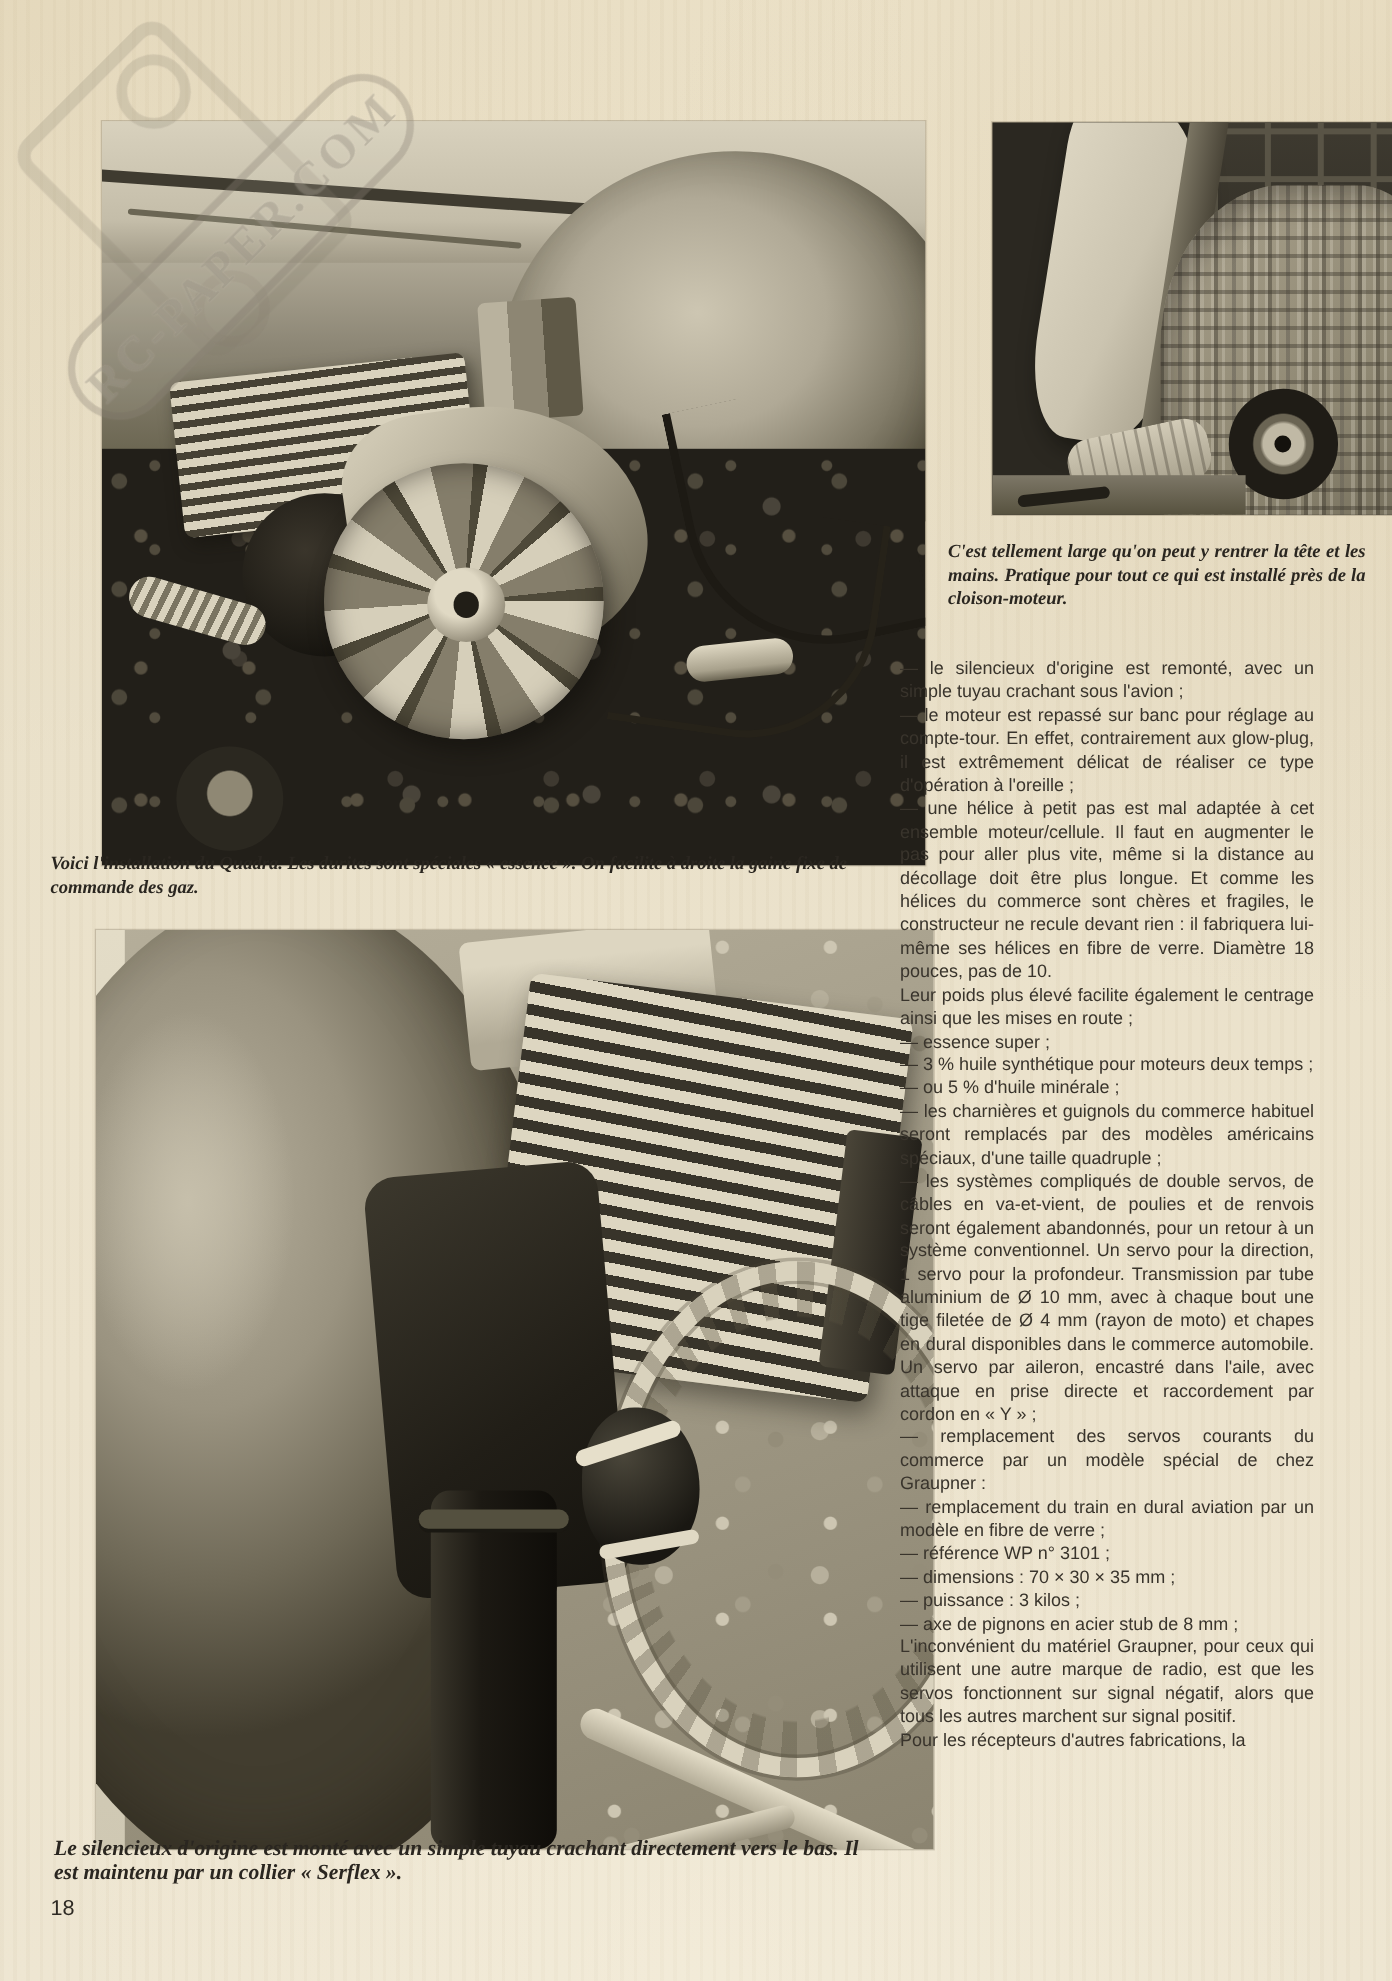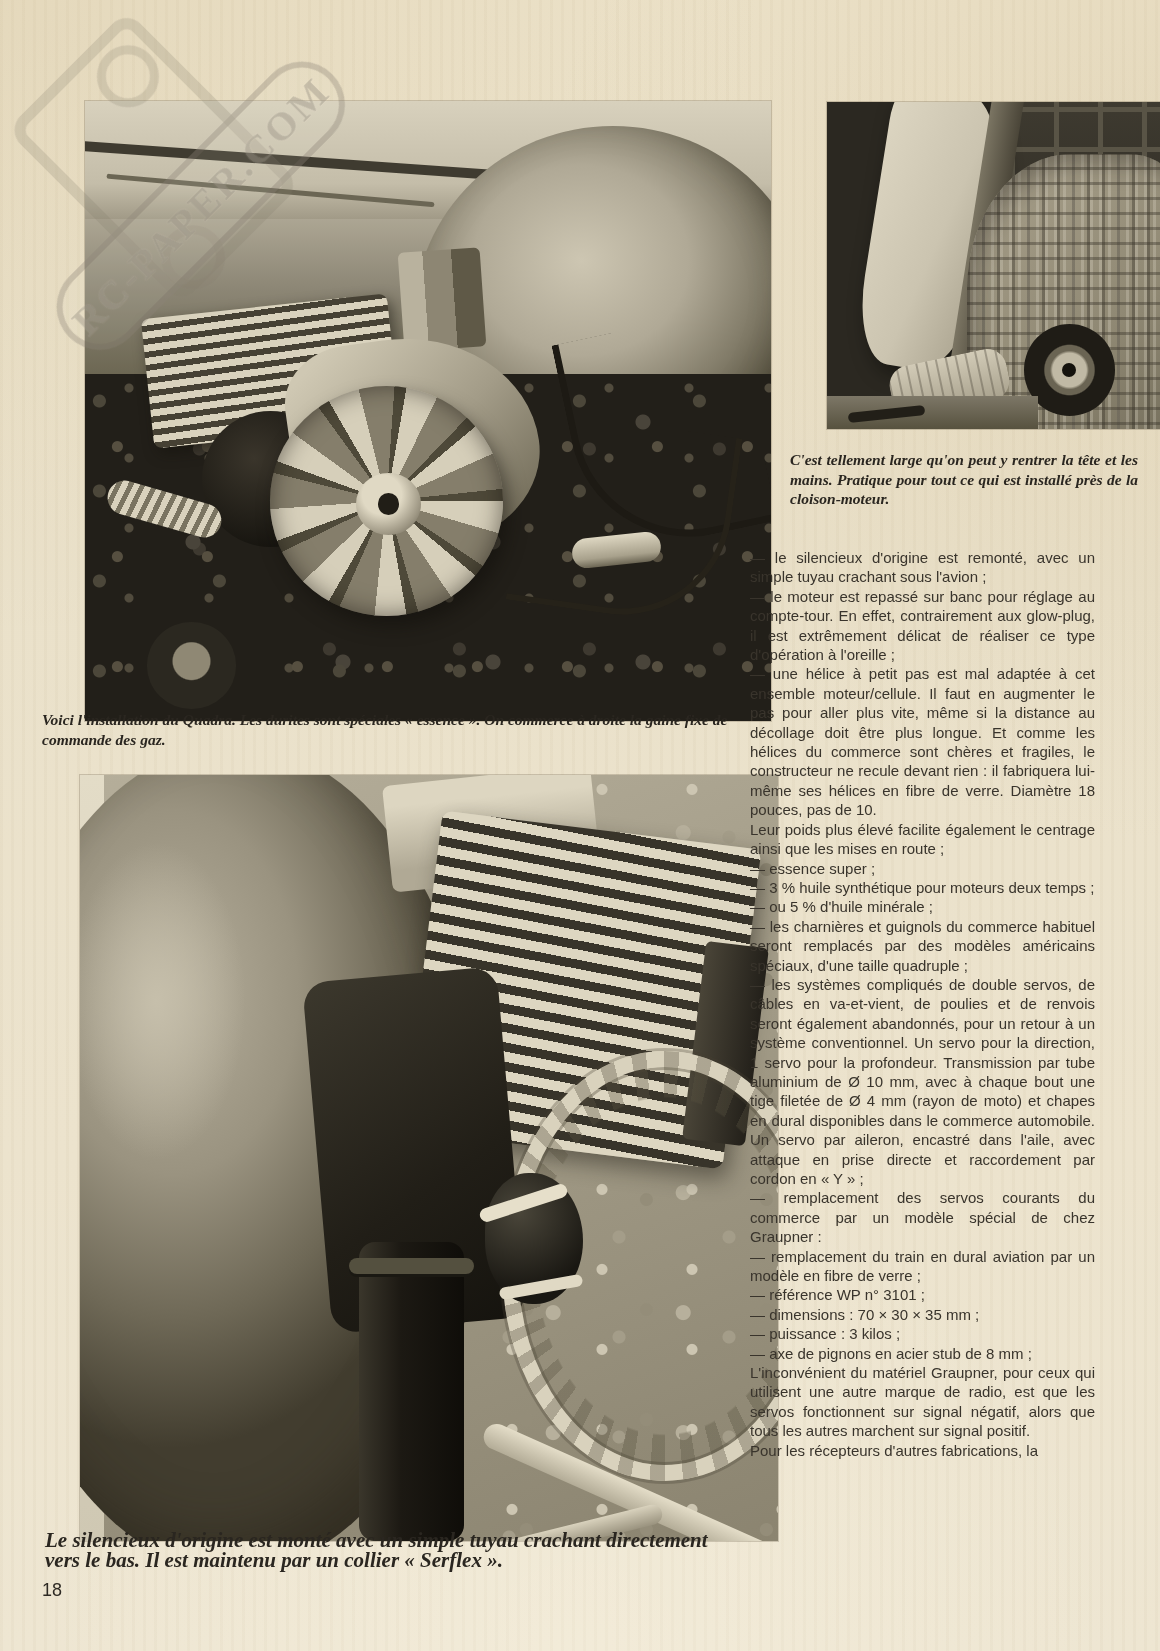--- a/index.html
+++ b/index.html
@@ -158,21 +158,21 @@
     background:radial-gradient(circle at 50% 50%, #c0b9a5 0 26%, #6a6453 30% 38%, #1f1c16 40% 100%);}
   .p3-wheel::after{content:"";position:absolute;left:42%;top:42%;width:16%;height:16%;border-radius:50%;background:#14120d;}
   .p3-bench{left:0;bottom:0;width:60%;height:10%;
     background:linear-gradient(180deg,#7d7767,#57523f);}
   .p3-tool{left:6%;bottom:3%;width:22%;height:10px;border-radius:5px;transform:rotate(-6deg);background:#221f18;}
 
   
   .caption{position:absolute;font-family:"Liberation Serif",serif;font-style:italic;font-weight:700;
     color:#2a2620;z-index:3;}
   .caption1{left:42px;top:710px;width:694px;font-size:15.5px;line-height:20px;}
-  .caption2{left:45px;top:1530px;width:694px;font-size:21px;line-height:20px;}
+  .caption2{left:45px;top:1530px;width:694px;font-size:18px;line-height:20px;}
   .caption3{left:790px;top:450px;width:348px;font-size:15.5px;line-height:19.5px;text-align:justify;}
 
   .article{position:absolute;left:750px;top:504px;width:345px;z-index:3;
     color:#39342c;font-size:15px;line-height:19.4px;text-align:justify;margin-top:44px;}
   .article p{margin:0;padding:0;}
 
   .pagenum{position:absolute;left:42px;top:1580px;font-size:18px;font-weight:400;color:#2e2a24;z-index:3;}
 </style>
 </head>
 <body>
@@ -198,21 +198,21 @@
     <div class="p1-stack"></div>
     <div class="p1-case"></div>
     <div class="p1-flywheel"></div>
     <div class="p1-hub"></div>
     <div class="p1-spring"></div>
     <div class="p1-wheel"></div>
     <div class="p1-tube1"></div>
     <div class="p1-tube2"></div>
     <div class="p1-nipple"></div>
   </figure>
-  <figcaption class="caption caption1">Voici l'installation du Quadra. Les durites sont spéciales « essence ». On commerce à droite la gaine fixe de commande des gaz.</figcaption>
+  <figcaption class="caption caption1">Voici l'installation du Quadra. Les durites sont spéciales « essence ». On facilite à droite la gaine fixe de commande des gaz.</figcaption>
 
   <figure class="photo photo2">
     <div class="p2-sliver"></div>
     <div class="p2-cowl"></div>
     <div class="p2-cowl-hl"></div>
     <div class="p2-mount"></div>
     <div class="p2-fins"></div>
     <div class="p2-fincap"></div>
     <div class="p2-reed"></div>
     <div class="p2-coil-tube"></div>

